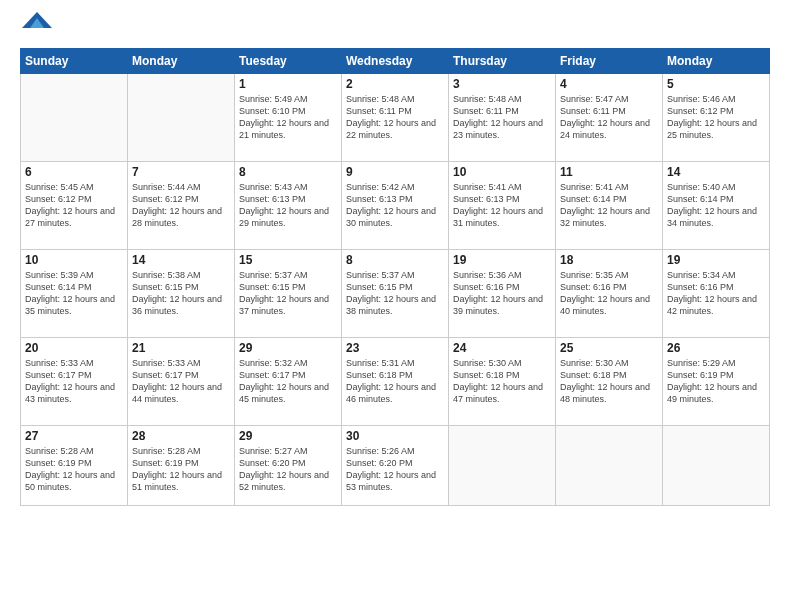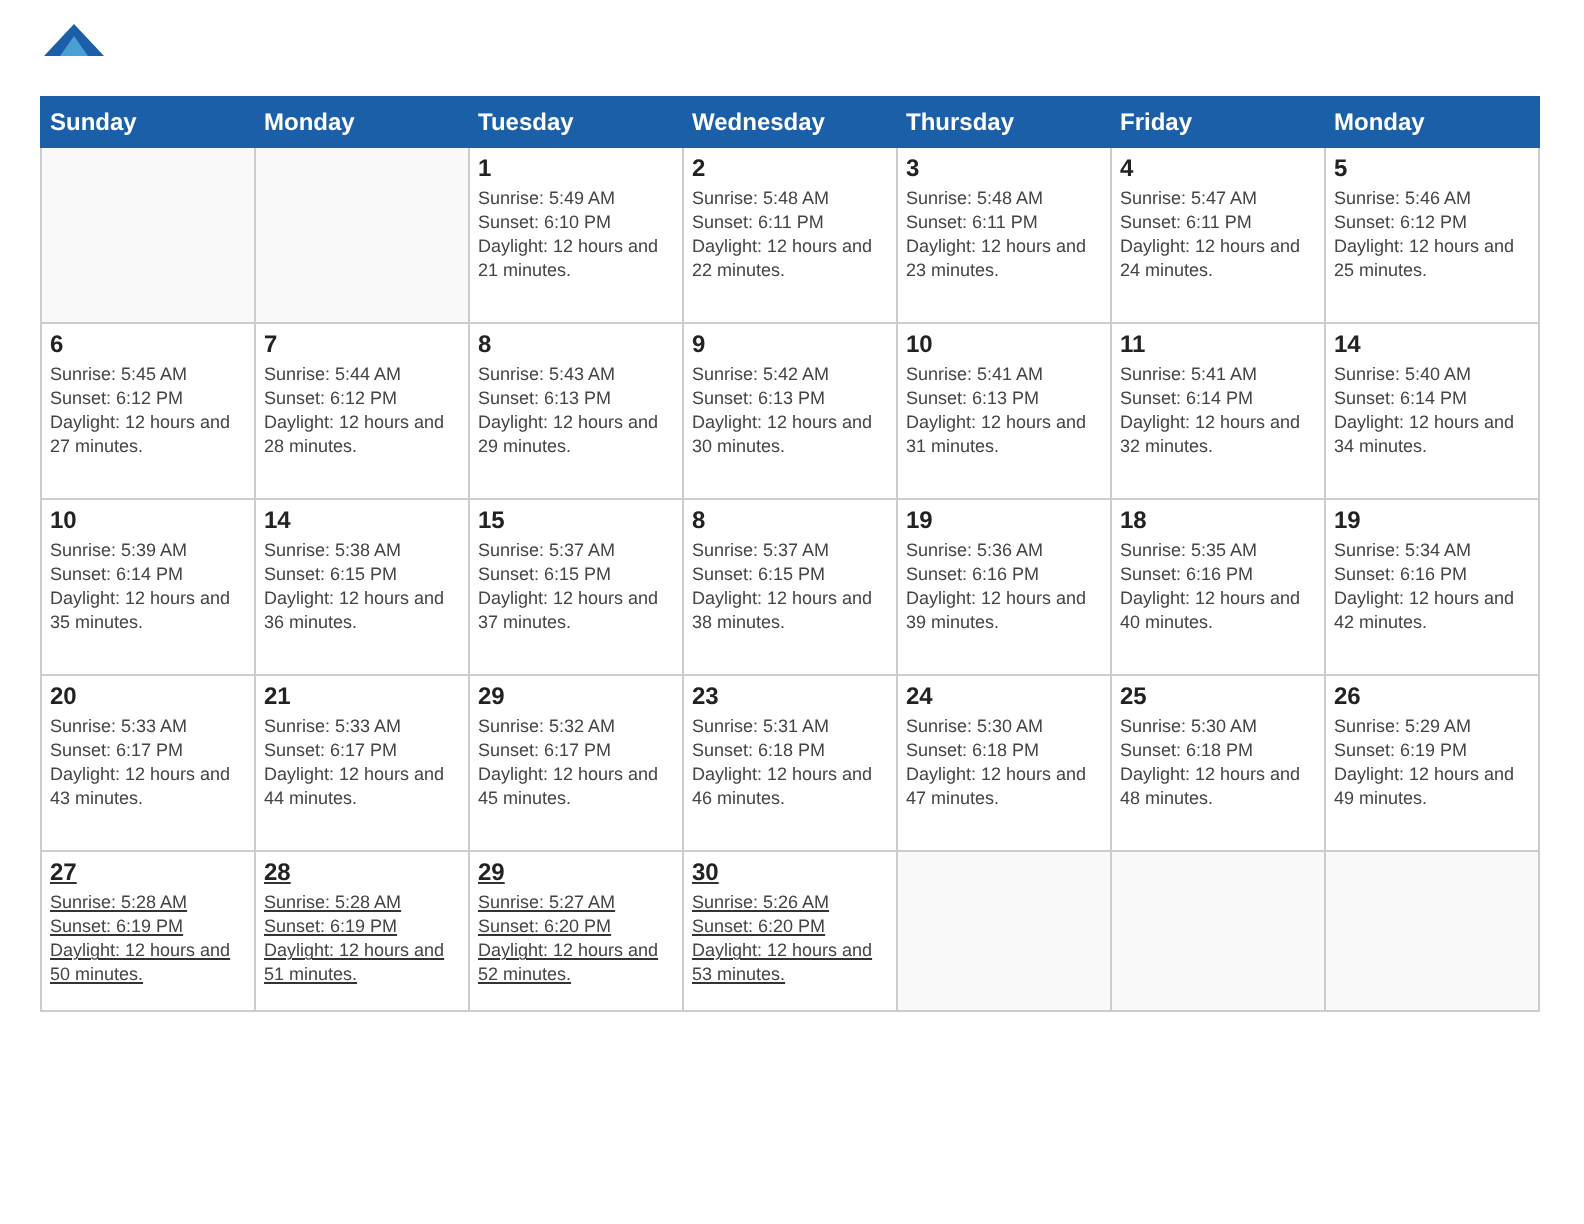--- a/index.html
+++ b/index.html
@@ -76,21 +76,20 @@
     .day-info {
       font-size: 9px;
       color: #444;
       line-height: 1.35;
     }
     .empty-cell {
       background: #f9f9f9;
     }
     .last-row td {
       height: 80px;
-      text-decoration: underline;
     }
   </style>
 </head>
 <body>
 
 <div class="page">
   <div class="header">
     <div class="logo">
       <div style="display:flex;flex-direction:column;line-height:1.15;">
         <span style="font-size:20px;font-weight:bold;color:#333;"></span>

